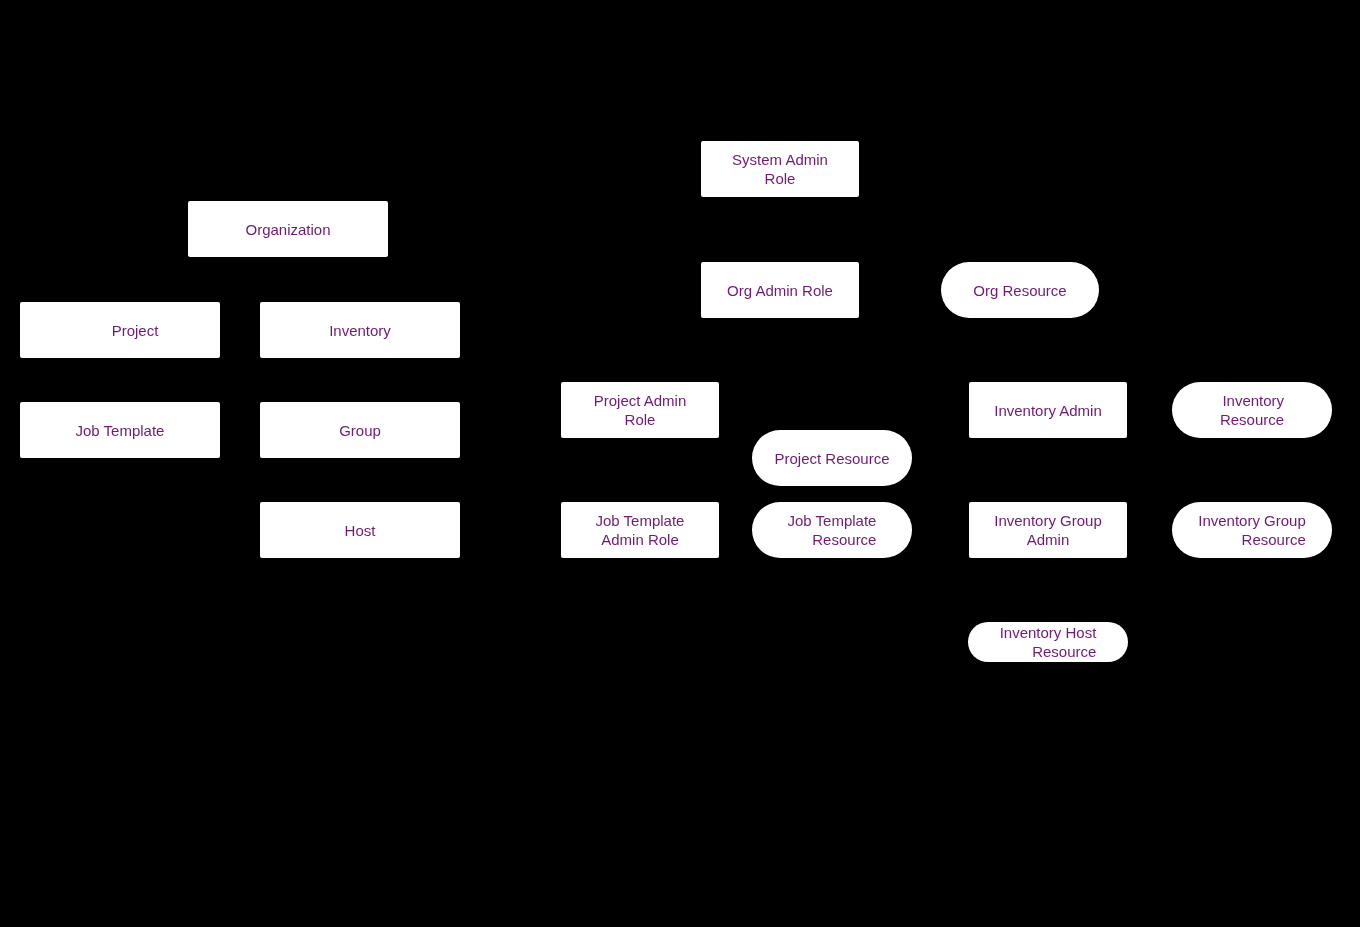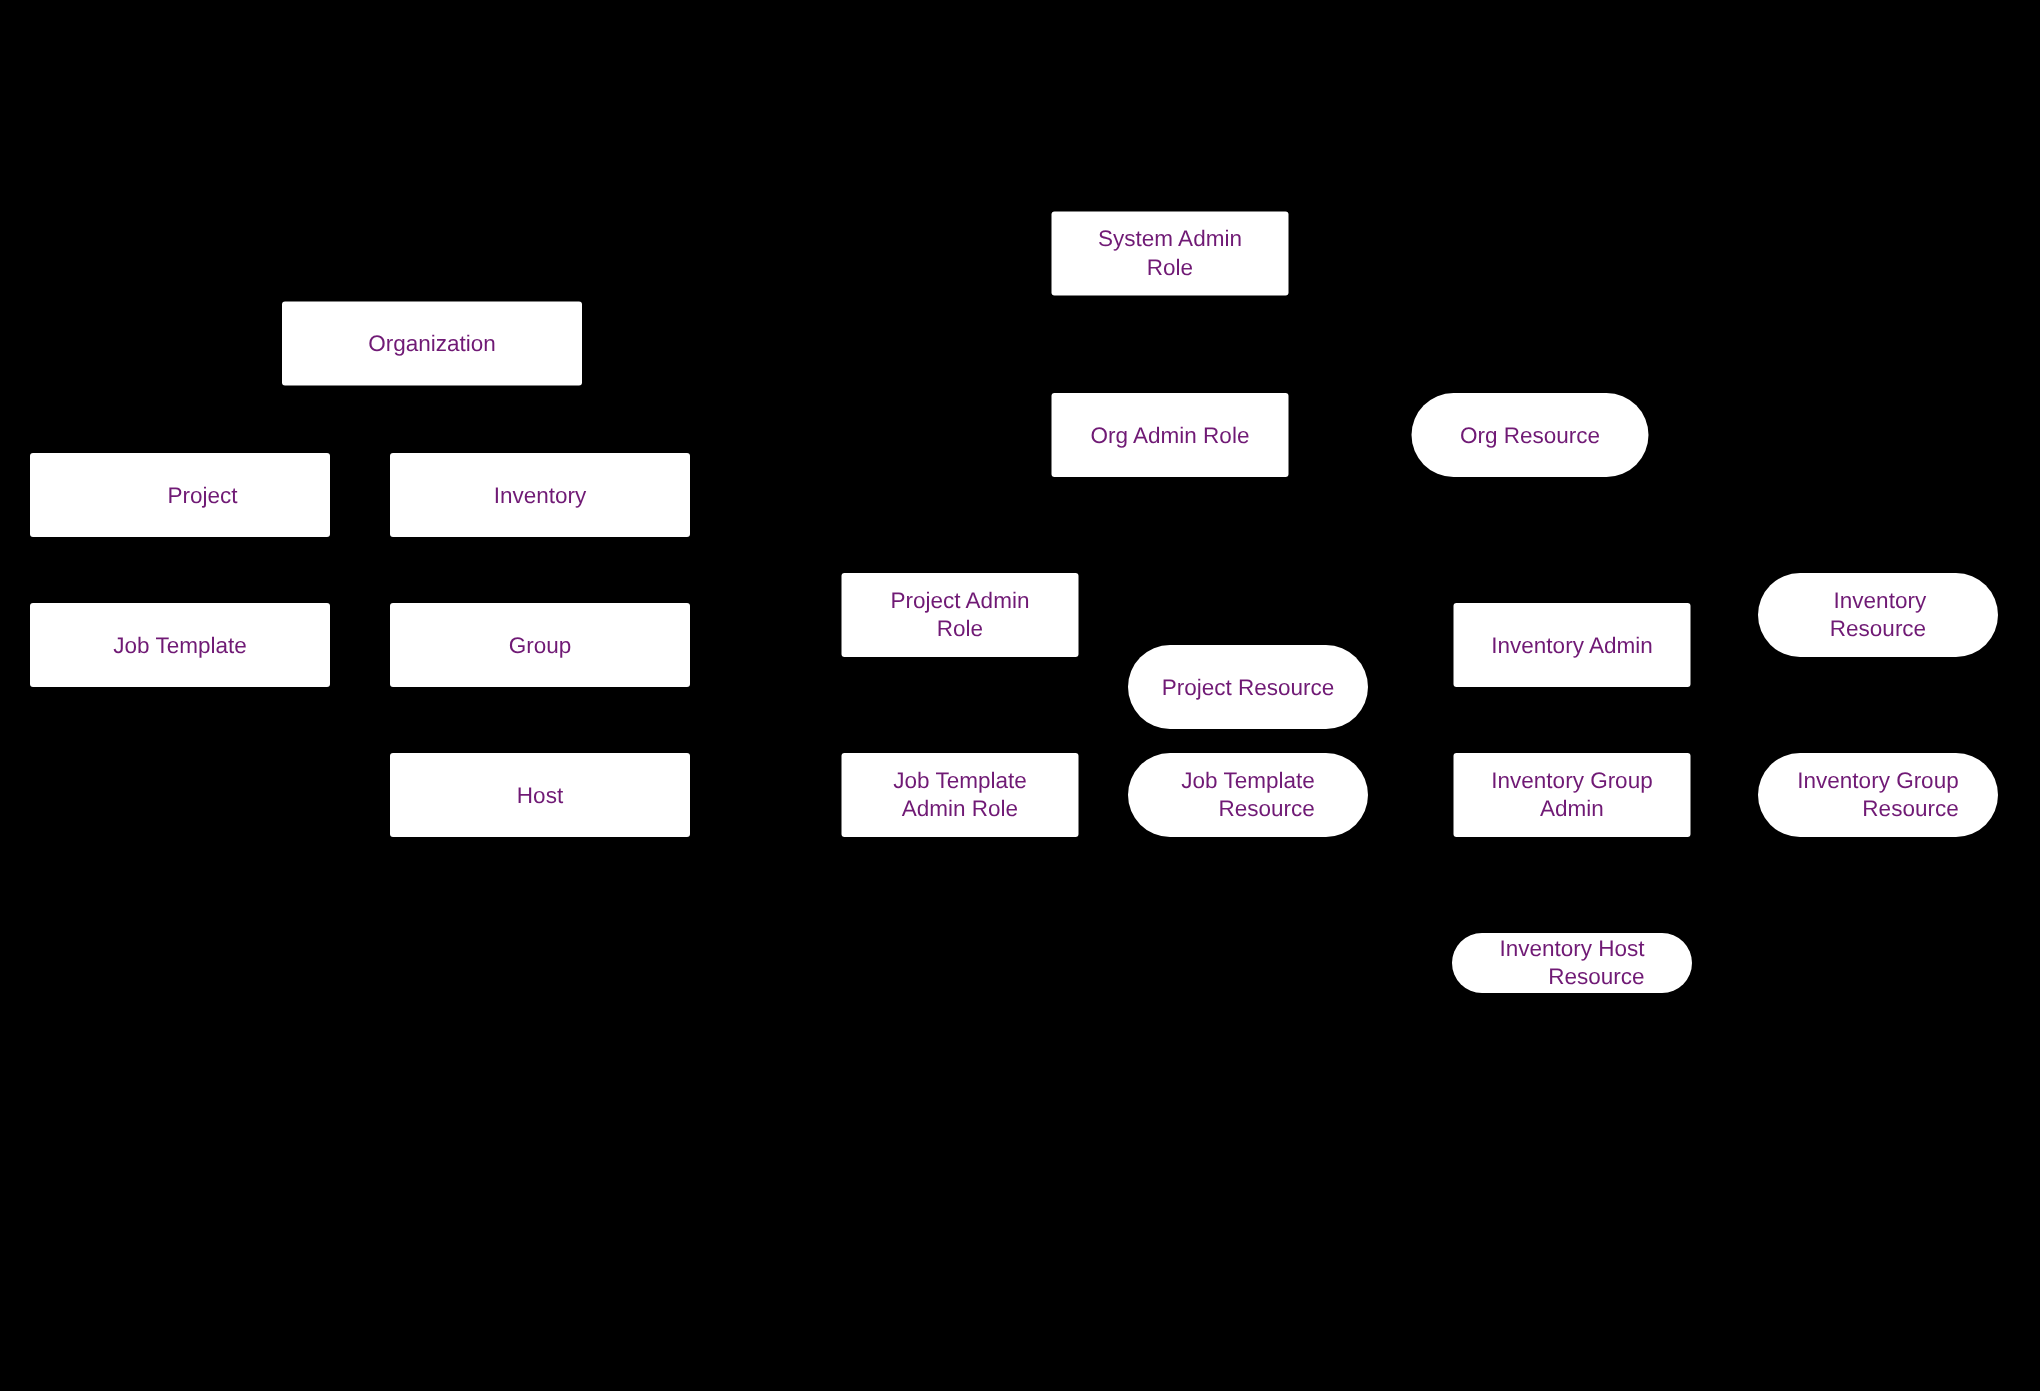--- a/index.html
+++ b/index.html
@@ -47,21 +47,21 @@
     <div class="node rect" style="left: 20px; top: 402px; width: 200px; height: 56px;">Job Template</div>
     <div class="node rect" style="left: 260px; top: 402px; width: 200px; height: 56px;">Group</div>
     <div class="node rect" style="left: 260px; top: 502px; width: 200px; height: 56px;">Host</div>
     <div class="node rect" style="left: 701px; top: 141px; width: 158px; height: 56px;">System Admin
 Role</div>
     <div class="node rect" style="left: 701px; top: 262px; width: 158px; height: 56px;">Org Admin Role</div>
     <div class="node pill" style="left: 941px; top: 262px; width: 158px; height: 56px;">Org Resource</div>
     <div class="node rect" style="left: 561px; top: 382px; width: 158px; height: 56px;">Project Admin
 Role</div>
     <div class="node pill" style="left: 752px; top: 382px; width: 160px; height: 56px; margin-top: 48px;">Project Resource</div>
-    <div class="node rect" style="left: 969px; top: 382px; width: 158px; height: 56px; margin-top: 20px;">Inventory Admin</div>
+    <div class="node rect" style="left: 969px; top: 382px; width: 158px; height: 56px;">Inventory Admin</div>
     <div class="node pill" style="left: 1172px; top: 382px; width: 160px; height: 56px;">Inventory
 Resource</div>
     <div class="node rect" style="left: 561px; top: 502px; width: 158px; height: 56px;">Job Template
 Admin Role</div>
     <div class="node pill" style="left: 752px; top: 502px; width: 160px; height: 56px;">Job Template
 Resource</div>
     <div class="node rect" style="left: 969px; top: 502px; width: 158px; height: 56px;">Inventory Group
 Admin</div>
     <div class="node pill" style="left: 1172px; top: 502px; width: 160px; height: 56px;">Inventory Group
 Resource</div>

